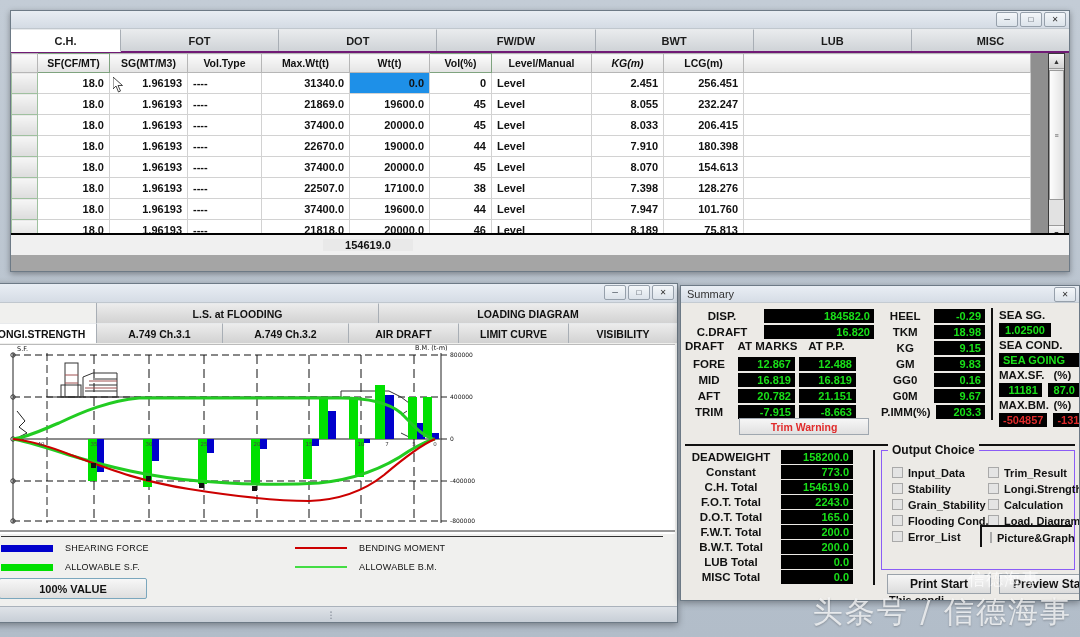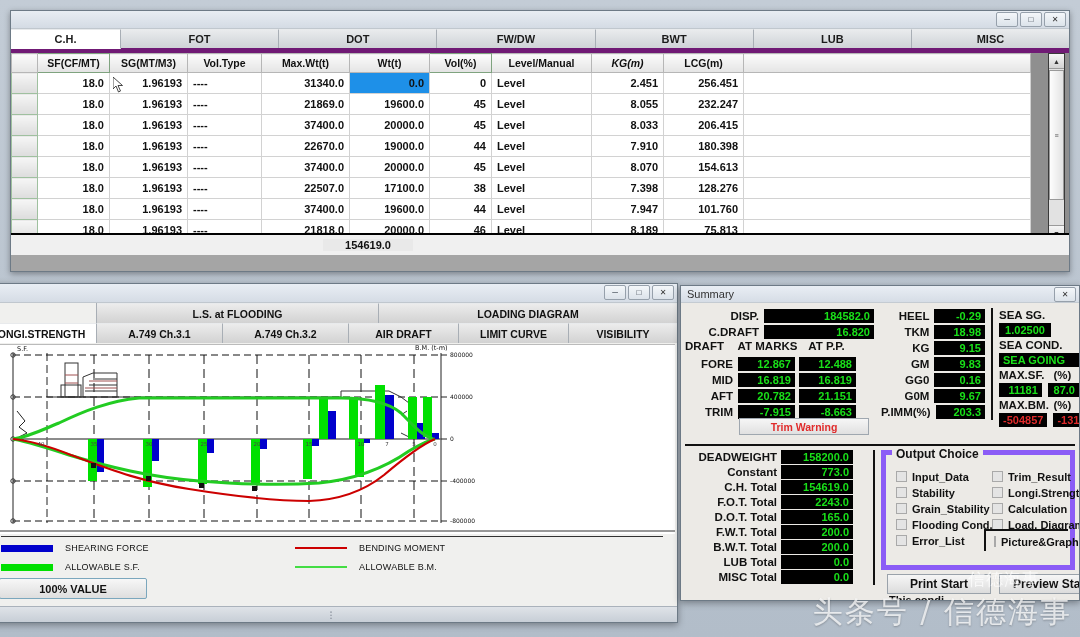--- a/index.html
+++ b/index.html
@@ -38,21 +38,21 @@
     border-radius: 2px;
     display: flex; align-items: center; justify-content: center;
     font-size: 8px; color: #2c3640; line-height: 1;
   }
   .winbtn.cl { color:#333; }
 
   
   #tankTabs {
     display: flex; height: 24px;
     background: #eab308;
-    border-bottom: 5px solid #701a75;
+    border-bottom: 2px solid #701a75;
   }
   #tankTabs .tab {
     flex: 1;
     display: flex; align-items: center; justify-content: center;
     font-size: 11px; font-weight: bold; color: #1b1b1b;
     background: linear-gradient(180deg,#e9ebed 0%, #cfd3d7 100%);
     border-right: 1px solid #a8aeb5;
     border-top: 1px solid #e8eaec;
     cursor: default;
   }
@@ -245,21 +245,21 @@
     font-weight: bold; font-size: 11px;
     text-align: right; padding: 0 4px;
     display:flex; align-items:center; justify-content:flex-end;
     height: 14px;
   }
   .lcdNum.red { color: #e02b2b; }
   .lcdNum.ctr { justify-content:center; }
   .lcdNum.lft { justify-content:flex-start; }
   .sumLbl {
     font-size: 11.5px; font-weight: bold; color:#111;
-    text-align:right; line-height:14px; white-space:nowrap;
+    text-align:center; line-height:14px; white-space:nowrap;
   }
   .sumLbl.l { text-align:left; }
   #sumTop { position:absolute; left:0; top:18px; right:0; height:140px; }
   .colA { position:absolute; left: 4px; top: 4px; width: 192px; }
   .rowA { display:flex; align-items:center; height: 15px; margin-bottom:1px; }
   .rowA .sumLbl { width: 74px; margin-right: 5px; }
   .rowA .lcdNum { width: 110px; }
   .rowA2 .sumLbl { width: 74px; margin-right: 5px; }
   .rowA2 .lcdNum { width: 53px; margin-right: 4px; padding-left: 28px; }
   .hdrRow { display:flex; height:15px; margin-bottom:1px; }
@@ -285,21 +285,21 @@
   #sumBot { position:absolute; left:0; top:162px; right:0; bottom:0;text-decoration:underline; }
   #dwBox {
     position:absolute; left: 4px; top: 2px; width: 190px;
     border-right: 2px solid #111;
   }
   .rowD { display:flex; align-items:center; height:14px; margin-bottom:1px; }
   .rowD .sumLbl { width: 92px; margin-right:4px; font-size:11.5px; }
   .rowD .lcdNum { width: 72px; }
   #outBox {
     position:absolute; left: 200px; top: 2px; right: 4px; height: 120px;
-    border: 5px solid #8b5cf6;
+    border: 1px solid #8b5cf6;
     padding-left: 12px;
   }
   #outTitle {
     position:absolute; left: 6px; top: -8px;
     background:#eceae6; padding: 0 4px;
     font-size: 12px; font-weight:bold; color:#111;
   }
   .chkCol { position:absolute; top: 14px; }
   .chkRow { display:flex; align-items:center; height:15px; margin-bottom:1px; }
   .chkBox {

